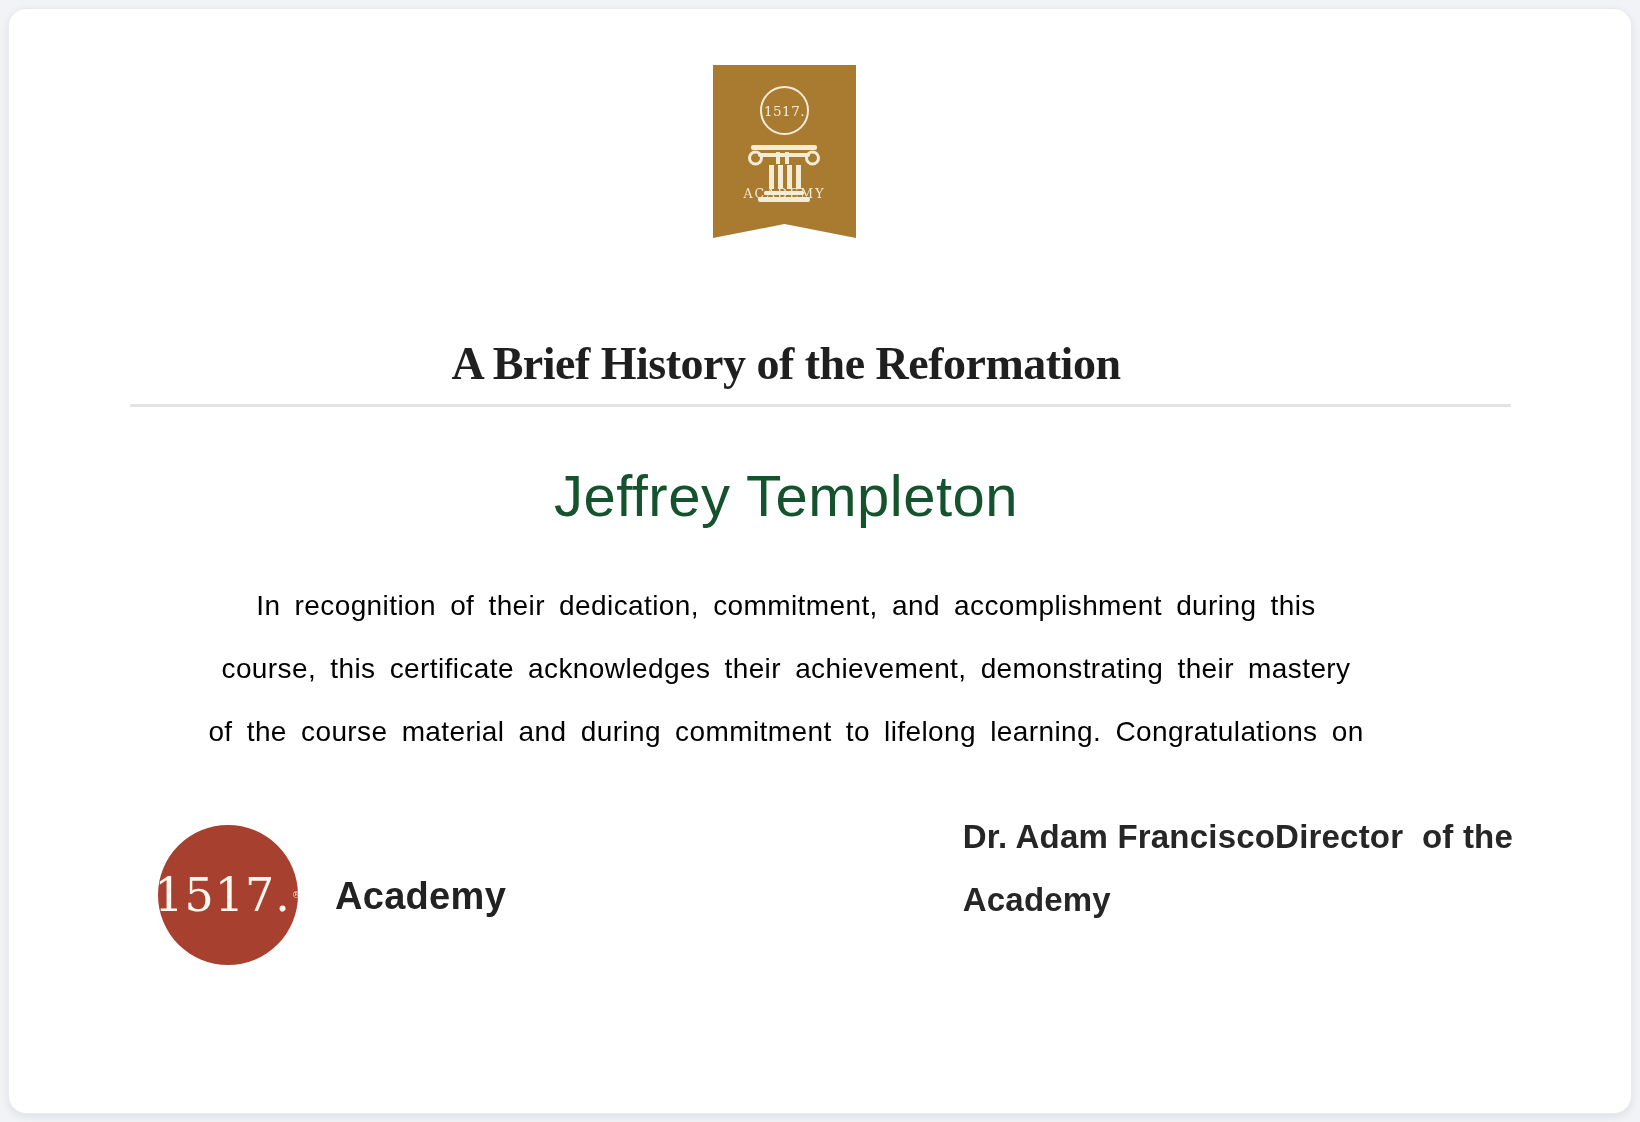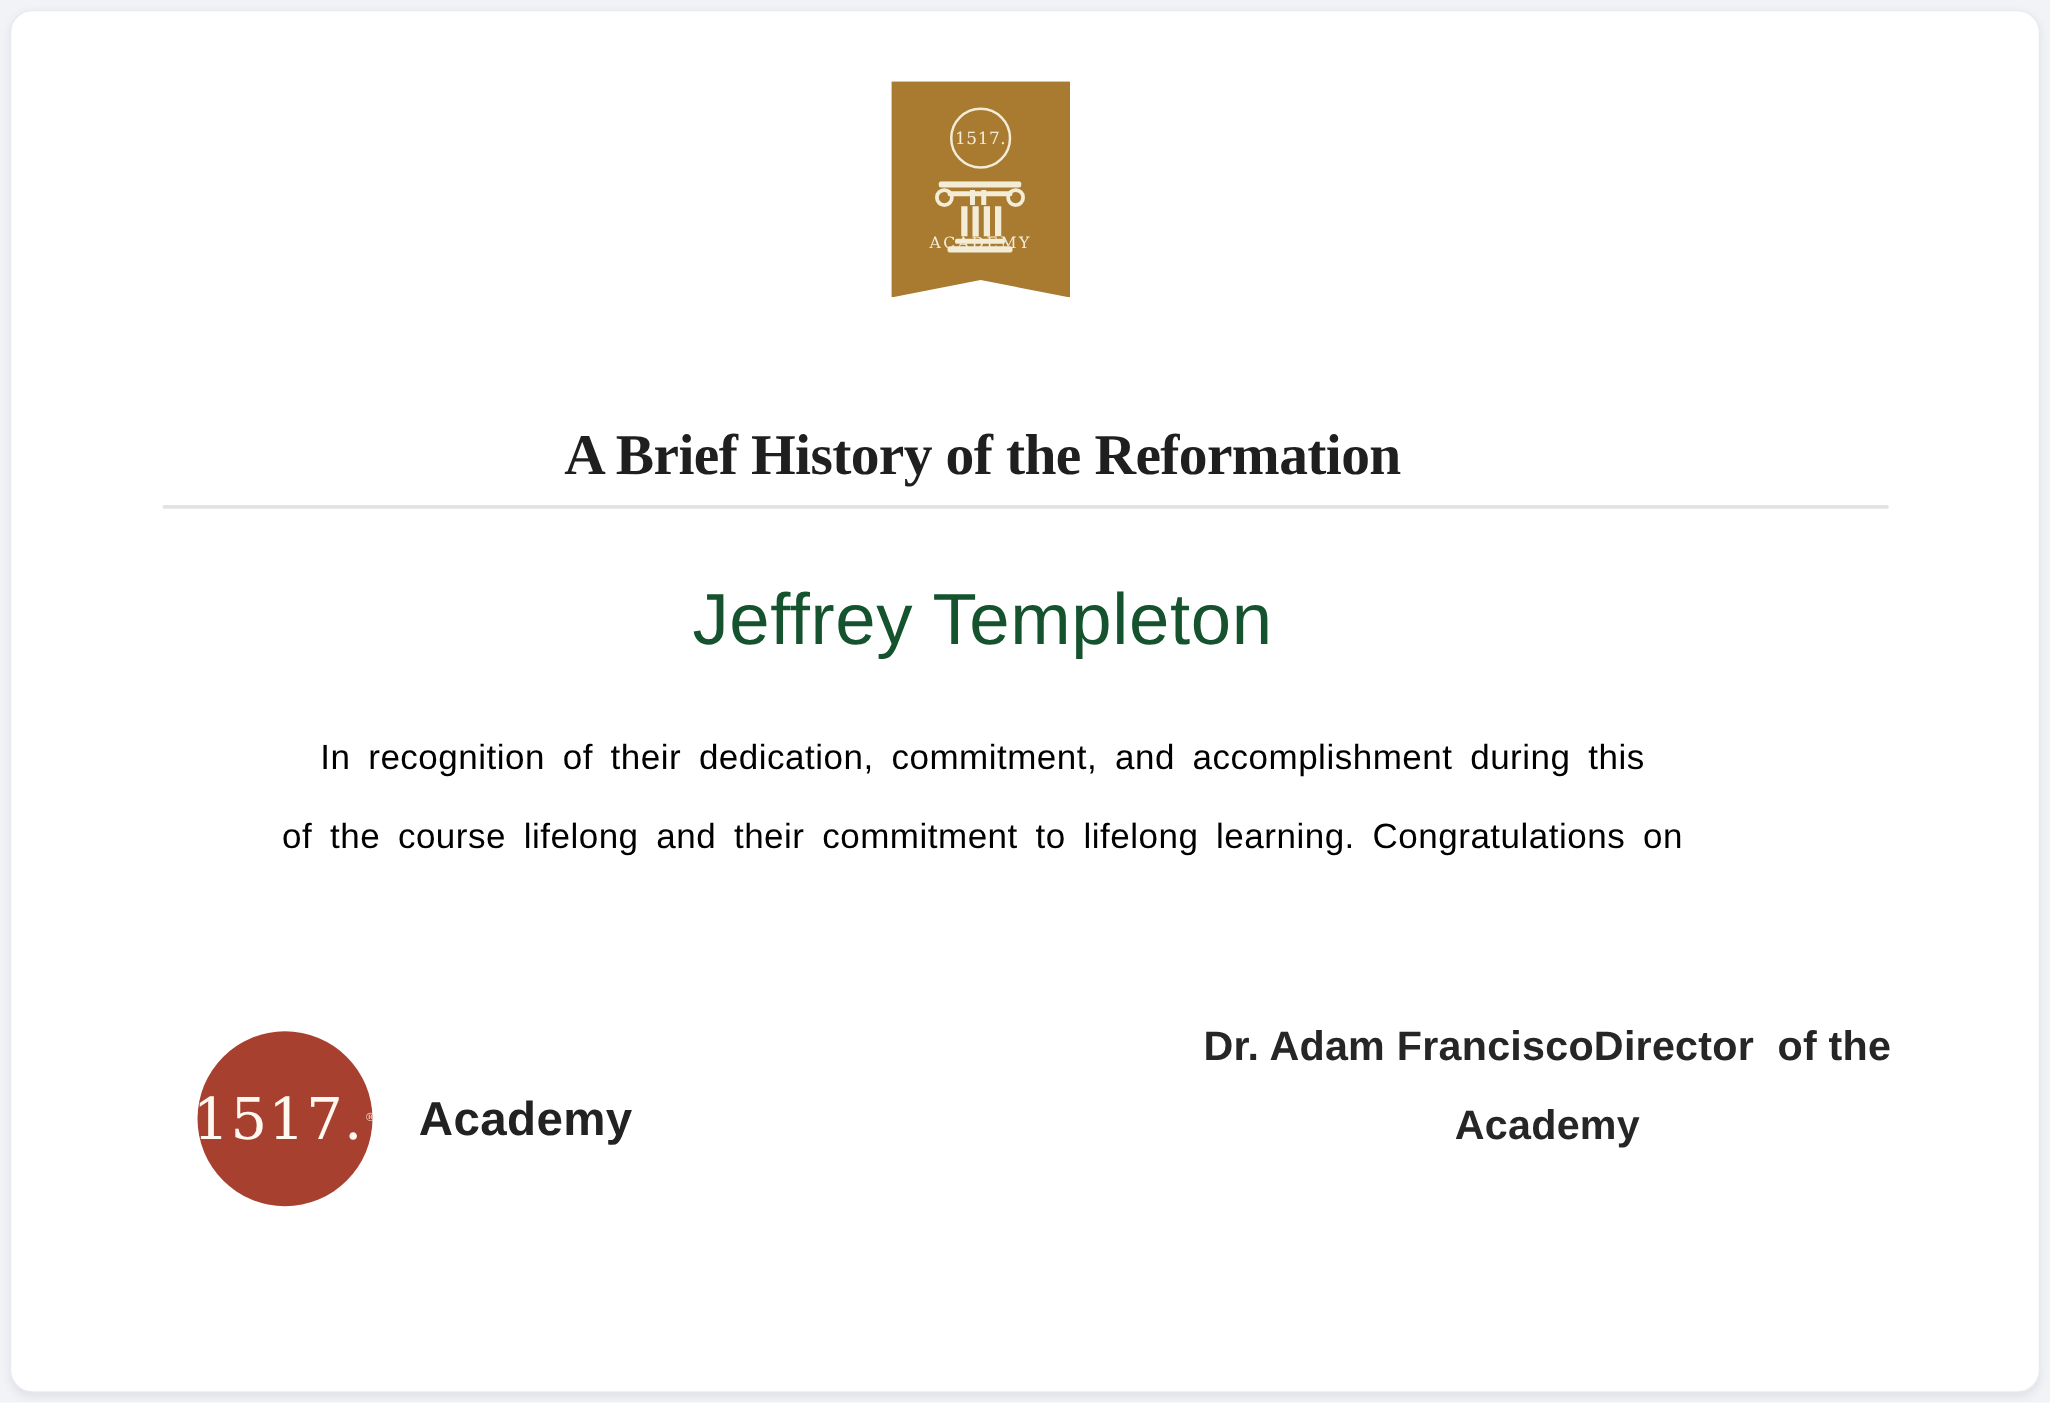--- a/index.html
+++ b/index.html
@@ -63,21 +63,21 @@
     background:#A8402F;border-radius:50%;
     display:flex;align-items:center;justify-content:center;
     color:#fdf8f0;font-family:"DejaVu Serif",serif;font-size:46px;letter-spacing:1px;
   }
   .logo-circle sup{font-size:9px;vertical-align:28px;margin-left:1px;opacity:.85;}
   .org-label{
     position:absolute;left:335px;top:865px;
     font-size:38px;line-height:63px;font-weight:700;color:#222;letter-spacing:.3px;
   }
   .signature{
-    position:absolute;right:127px;top:805px;text-align:center;
+    position:absolute;right:127px;top:805px;text-align:left;
     font-size:33px;line-height:63px;font-weight:700;color:#262626;letter-spacing:.2px;
   }
   .signature .line{white-space:pre;}
 </style>
 </head>
 <body>
 
 <div class="card"></div>
 
 <div class="ribbon">
@@ -104,21 +104,22 @@
   </svg>
   <div class="banner-academy">ACADEMY</div>
 </div>
 
 <div class="content course-title" style="position:absolute;">A Brief History of the Reformation</div>
 <div class="divider"></div>
 <div class="content recipient" style="position:absolute;">Jeffrey Templeton</div>
 
 <div class="content body-text" style="position:absolute;">
   <div>In recognition of their dedication, commitment, and accomplishment during this</div>
-  <div>of the course lifelong and their commitment to lifelong learning. Congratulations on</div>
+  <div>course, this certificate acknowledges their achievement, demonstrating their mastery</div>
+  <div>of the course material and during commitment to lifelong learning. Congratulations on</div>
 </div>
 
 <div class="logo-circle">
   <span>1517.</span>
     <sup>®</sup>
 </div>
 <div class="org-label">Academy</div>
 
 <div class="signature">
   <div class="line">Dr. Adam FranciscoDirector  of the</div>

